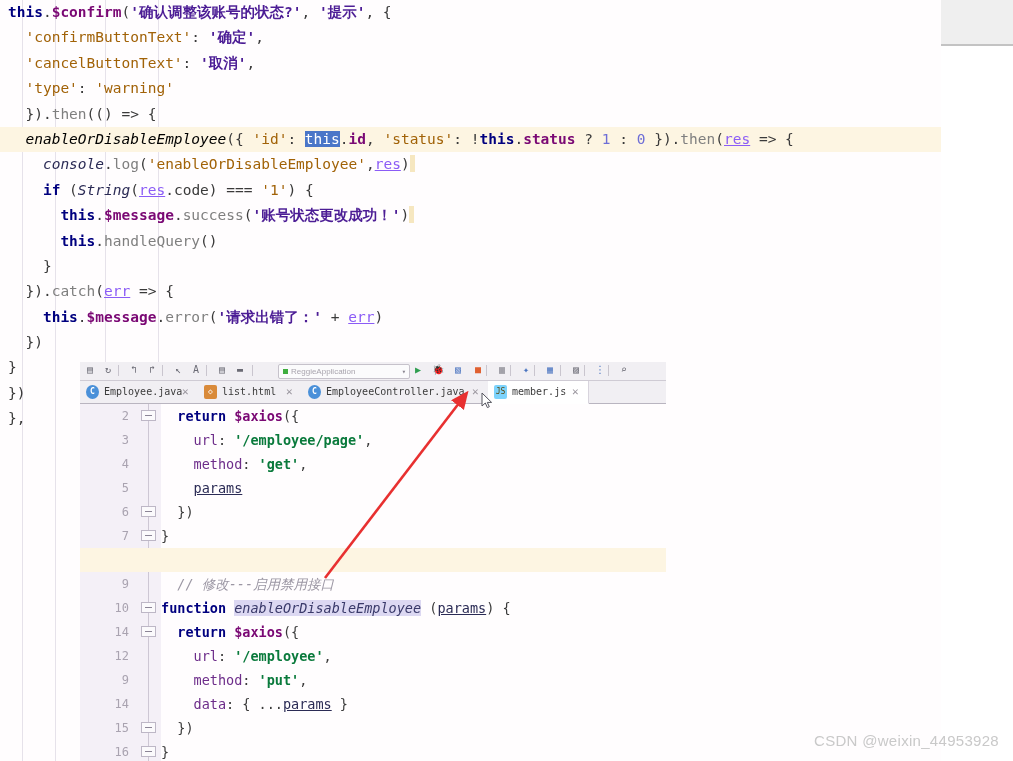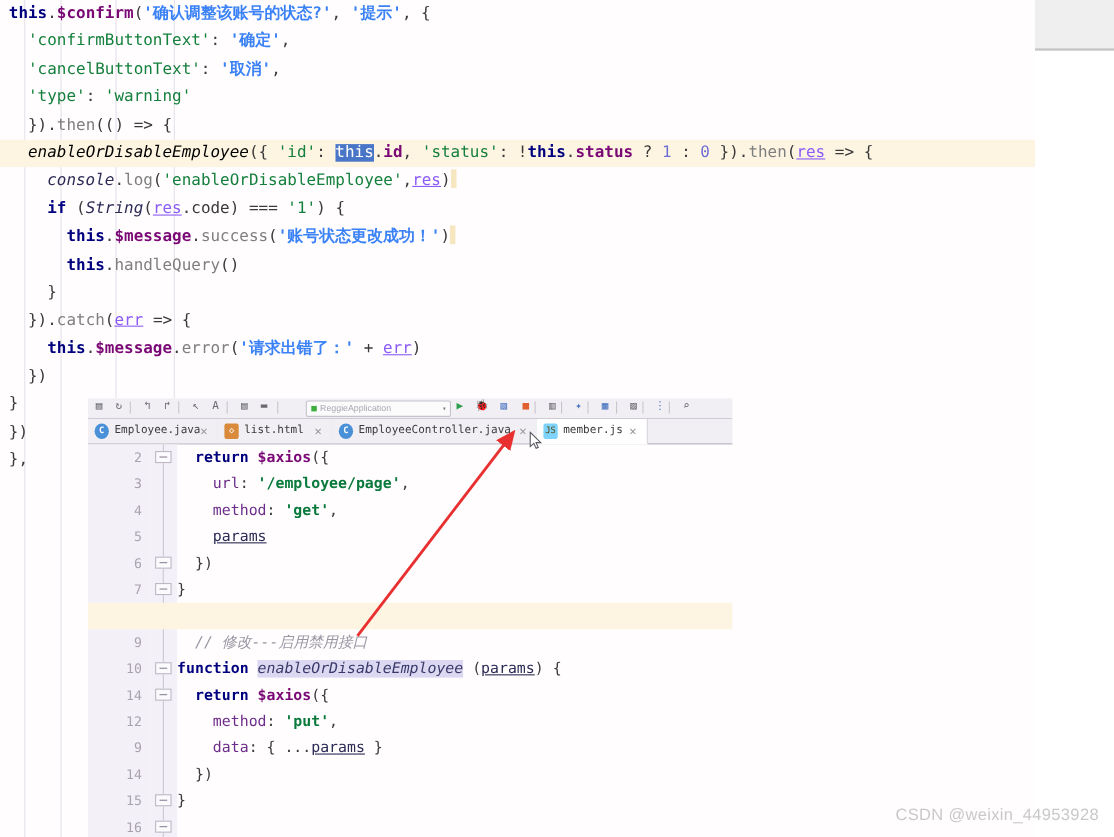--- a/index.html
+++ b/index.html
@@ -30,22 +30,22 @@
   }
   .oline{
     position:relative;height:25.4px;white-space:pre;
     padding-left:8px;
   }
   .oline.caret{background:#fdf5e2;}
 
   
   .kw      {color:#00007f;font-weight:bold;}
   .kw2     {color:#7a0874;font-weight:bold;}
-  .str     {color:#15803d;}
-  .strcn   {color:#3b82f6;font-weight:bold;}
+  .str     {color:#a16207;}
+  .strcn   {color:#4c1d95;font-weight:bold;}
   .num     {color:#6d6dd6;}
   .fn      {color:#7f7f7f;}
   .itl     {font-style:italic;color:#2b2b55;}
   .itl2    {font-style:italic;color:#000000;}
   .und     {text-decoration:underline;color:#8b5cf6;}
   .pun     {color:#3a3a3a;}
   .sel     {background:#4a76c8;color:#ffffff;}
   .caretbar{display:inline-block;width:5px;height:17px;background:#f6e7c0;vertical-align:-3px;}
 
   
@@ -258,20 +258,21 @@
       <div class="iline"><span class="ipun">  </span><span class="ikw">return</span><span class="ipun"> </span><span class="ikw2">$axios</span><span class="ipun">({</span></div>
       <div class="iline"><span class="ipun">    </span><span class="iprop">url</span><span class="ipun">: </span><span class="istr">'/employee/page'</span><span class="ipun">,</span></div>
       <div class="iline"><span class="ipun">    </span><span class="iprop">method</span><span class="ipun">: </span><span class="istr">'get'</span><span class="ipun">,</span></div>
       <div class="iline"><span class="ipun">    </span><span class="iund">params</span></div>
       <div class="iline"><span class="ipun">  })</span></div>
       <div class="iline"><span class="ipun">}</span></div>
       <div class="iline"><span class="ipun"></span></div>
       <div class="iline"><span class="icom">  // 修改---启用禁用接口</span></div>
       <div class="iline"><span class="ikw">function</span><span class="ipun"> </span><span class="ifn">enableOrDisableEmployee</span><span class="ipun"> (</span><span class="iund">params</span><span class="ipun">) {</span></div>
       <div class="iline"><span class="ipun">  </span><span class="ikw">return</span><span class="ipun"> </span><span class="ikw2">$axios</span><span class="ipun">({</span></div>
+      <div class="iline"><span class="ipun">    </span><span class="iprop">url</span><span class="ipun">: </span><span class="istr">'/employee'</span><span class="ipun">,</span></div>
       <div class="iline"><span class="ipun">    </span><span class="iprop">method</span><span class="ipun">: </span><span class="istr">'put'</span><span class="ipun">,</span></div>
       <div class="iline"><span class="ipun">    </span><span class="iprop">data</span><span class="ipun">: { ...</span><span class="iund">params</span><span class="ipun"> }</span></div>
       <div class="iline"><span class="ipun">  })</span></div>
       <div class="iline"><span class="ipun">}</span></div>
     </div>
 </div>
 
 <svg id="arrow-svg">
   <defs>
     <marker id="ah" markerWidth="7" markerHeight="7" refX="5.4" refY="3.1" orient="auto">

